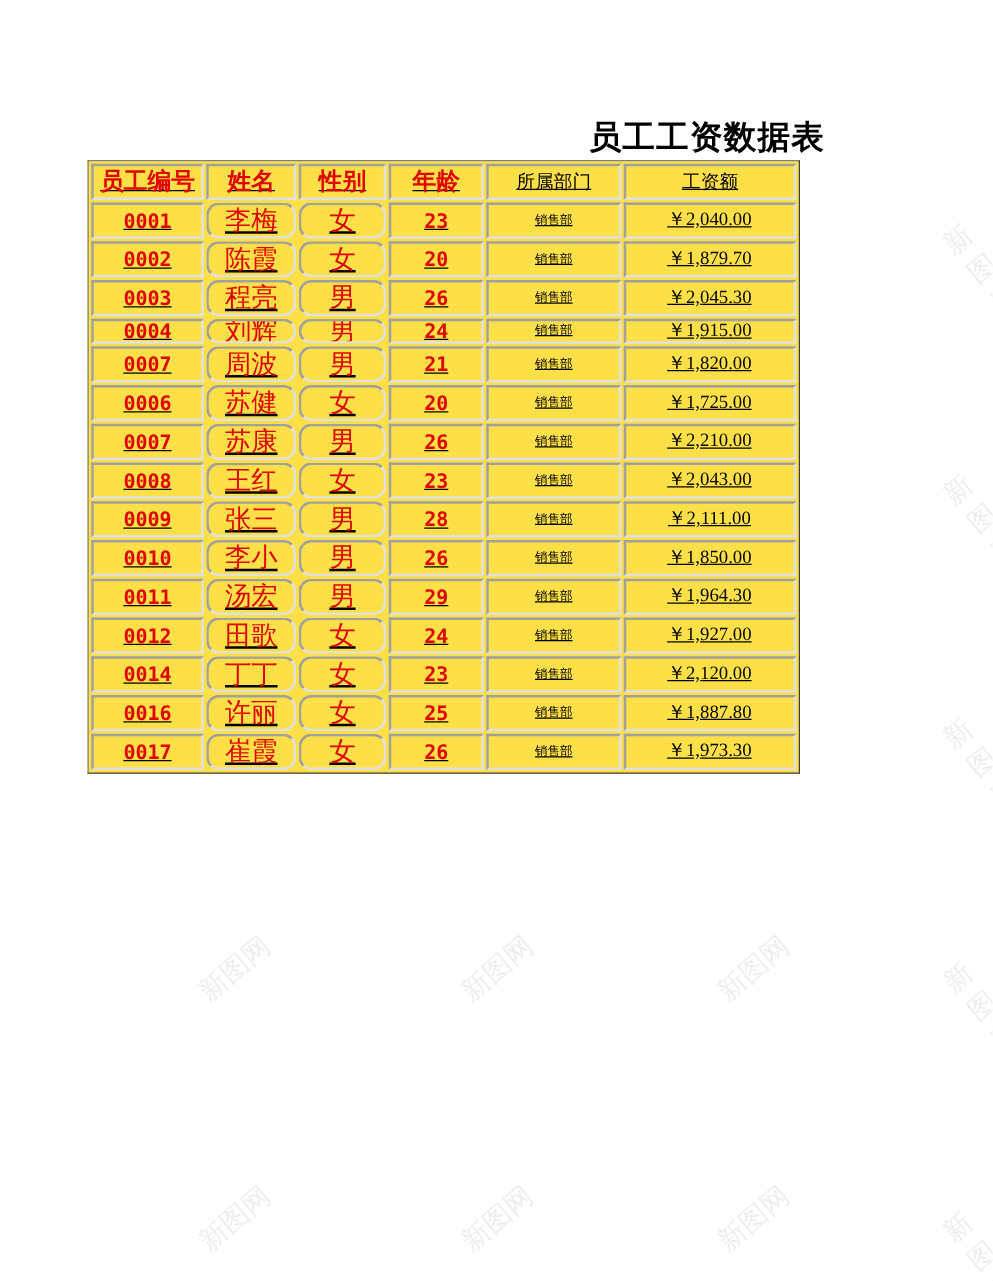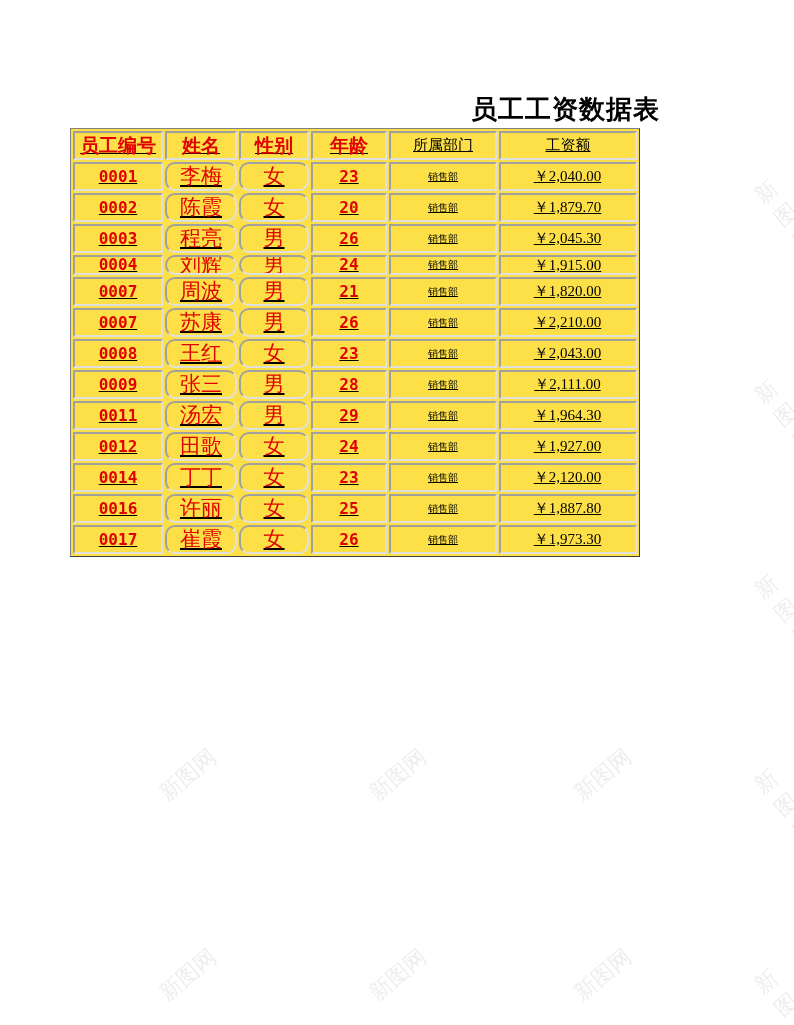--- a/index.html
+++ b/index.html
@@ -90,20 +90,28 @@
       </tr>
       <tr>
         <td class="c-id">0007</td>
         <td class="c-name">周波</td>
         <td class="c-gender">男</td>
         <td class="c-age">21</td>
         <td class="c-dept">销售部</td>
         <td class="c-salary">￥1,820.00</td>
       </tr>
       <tr>
+        <td class="c-id">0006</td>
+        <td class="c-name">苏健</td>
+        <td class="c-gender">女</td>
+        <td class="c-age">20</td>
+        <td class="c-dept">销售部</td>
+        <td class="c-salary">￥1,725.00</td>
+      </tr>
+      <tr>
         <td class="c-id">0007</td>
         <td class="c-name">苏康</td>
         <td class="c-gender">男</td>
         <td class="c-age">26</td>
         <td class="c-dept">销售部</td>
         <td class="c-salary">￥2,210.00</td>
       </tr>
       <tr>
         <td class="c-id">0008</td>
         <td class="c-name">王红</td>
@@ -112,20 +120,28 @@
         <td class="c-dept">销售部</td>
         <td class="c-salary">￥2,043.00</td>
       </tr>
       <tr>
         <td class="c-id">0009</td>
         <td class="c-name">张三</td>
         <td class="c-gender">男</td>
         <td class="c-age">28</td>
         <td class="c-dept">销售部</td>
         <td class="c-salary">￥2,111.00</td>
+      </tr>
+      <tr>
+        <td class="c-id">0010</td>
+        <td class="c-name">李小</td>
+        <td class="c-gender">男</td>
+        <td class="c-age">26</td>
+        <td class="c-dept">销售部</td>
+        <td class="c-salary">￥1,850.00</td>
       </tr>
       <tr>
         <td class="c-id">0011</td>
         <td class="c-name">汤宏</td>
         <td class="c-gender">男</td>
         <td class="c-age">29</td>
         <td class="c-dept">销售部</td>
         <td class="c-salary">￥1,964.30</td>
       </tr>
       <tr>

